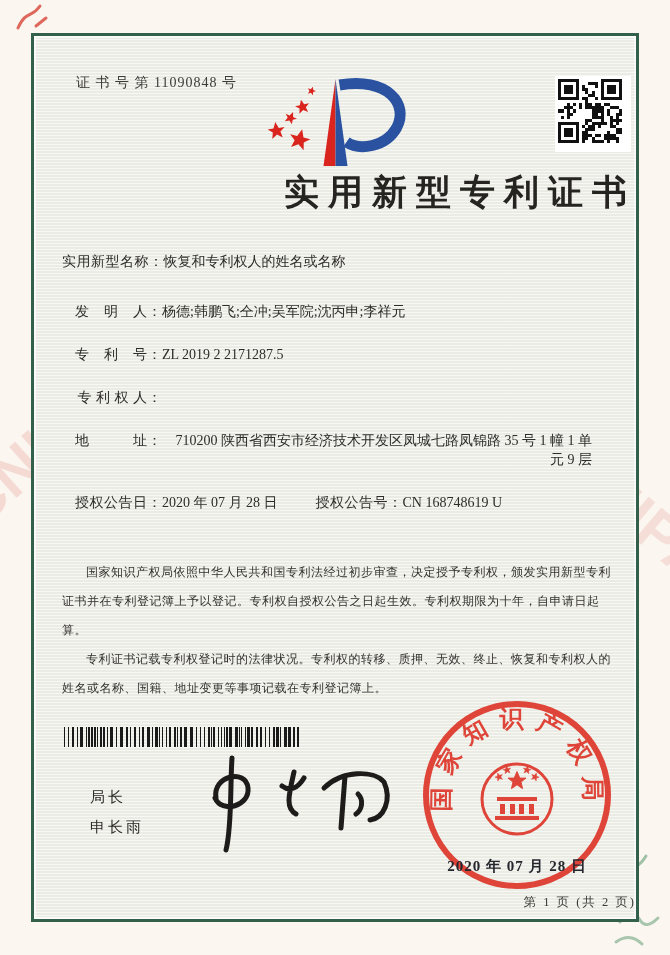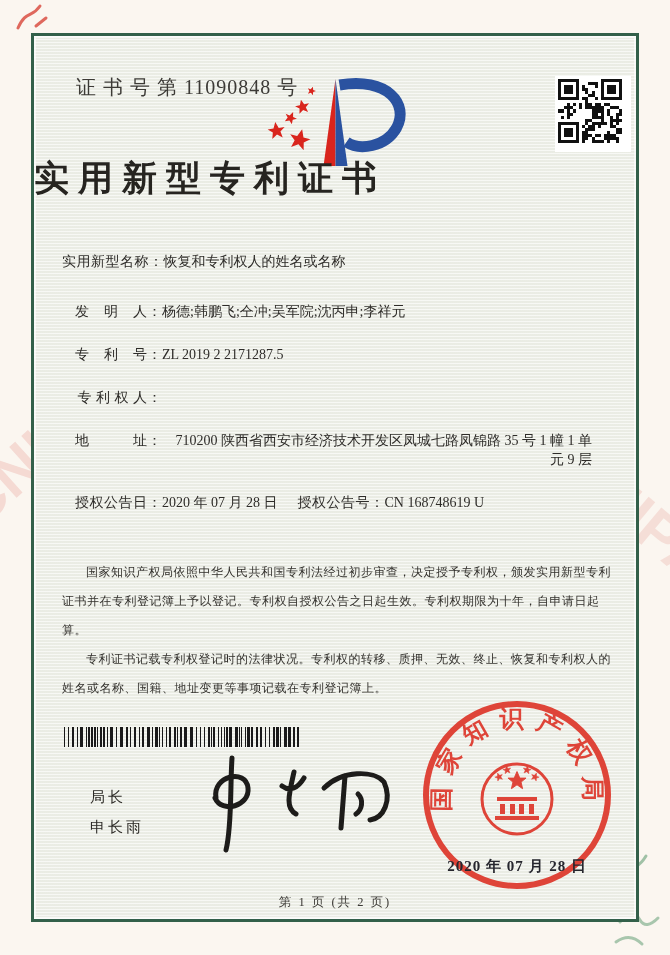--- a/index.html
+++ b/index.html
@@ -21,45 +21,45 @@
       color:rgba(224,118,108,0.18);transform:rotate(40deg);transform-origin:left top;}
 
   .frame{
     position:absolute;left:31px;top:33px;width:608px;height:889px;
     border:3px solid #33604a;box-sizing:border-box;
     background:
       repeating-linear-gradient(180deg,rgba(255,255,255,0.55) 0 1px,rgba(0,0,0,0.015) 1px 3px),
       #eef0e8;
     box-shadow:inset 0 0 0 2px rgba(255,255,255,0.65);
   }
-  .certno{position:absolute;left:42px;top:38px;font-size:20px;letter-spacing:1px;color:#3c3a36;}
+  .certno{position:absolute;left:42px;top:38px;font-size:14px;letter-spacing:1px;color:#3c3a36;}
   .logo{position:absolute;left:50%;top:40px;transform:translateX(-50%);}
   .qr{position:absolute;left:521px;top:40px;width:70px;height:70px;background:#fff;padding:3px;}
-  .title{position:absolute;left:0;top:119px;width:100%;text-align:left;
+  .title{position:absolute;left:0;top:133px;width:100%;text-align:right;
     font-size:35px;font-weight:700;letter-spacing:9px;color:#262420;}
 
   .fields{position:absolute;left:28px;top:216px;width:552px;font-size:14px;text-align:right;}
   .frow{display:flex;line-height:19px;margin-bottom:24px;}
   .frow .lab{flex:0 0 100px;white-space:pre;letter-spacing:0.5px;}
   .frow .val{white-space:pre-wrap;}
   .frow.r-name{margin-bottom:31px;}
   .frow.r-addr .val{width:430px;}
-  .frow.r-grant .pair2{margin-left:20px;display:flex;}
+  .frow.r-grant .pair2{margin-left:38px;display:flex;}
 
   .paras{position:absolute;left:28px;top:522px;width:552px;font-size:12px;
     line-height:29px;color:#33312d;}
   .paras p{margin:0;text-indent:2em;letter-spacing:0.5px;}
 
   .barcode{position:absolute;left:30px;top:691px;width:238px;height:20px;}
   .director{position:absolute;left:56px;top:746px;font-size:15px;letter-spacing:3px;line-height:30px;color:#2b2925;}
   .signature{position:absolute;left:148px;top:712px;}
   .seal{position:absolute;left:385px;top:661px;width:196px;height:196px;}
   .seal-date{position:absolute;left:-20px;top:160px;width:236px;text-align:center;
     font-size:15px;letter-spacing:1px;color:#26262e;font-weight:bold;}
-  .pagefoot{position:absolute;left:0;top:858px;width:100%;text-align:center;
+  .pagefoot{position:absolute;left:0;top:858px;width:100%;text-align:right;
     font-size:12.5px;letter-spacing:2px;color:#3c3a36;}
 
   .deco{position:absolute;pointer-events:none;}
 </style>
 </head>
 <body>
 
 <svg width="0" height="0" style="position:absolute" aria-hidden="true">
   <defs>
     <path id="st5" d="M0,-10 L2.94,-3.09 L9.51,-3.09 L4.26,1.18 L5.88,8.09 L0,4 L-5.88,8.09 L-4.26,1.18 L-9.51,-3.09 L-2.94,-3.09 Z"></path>

